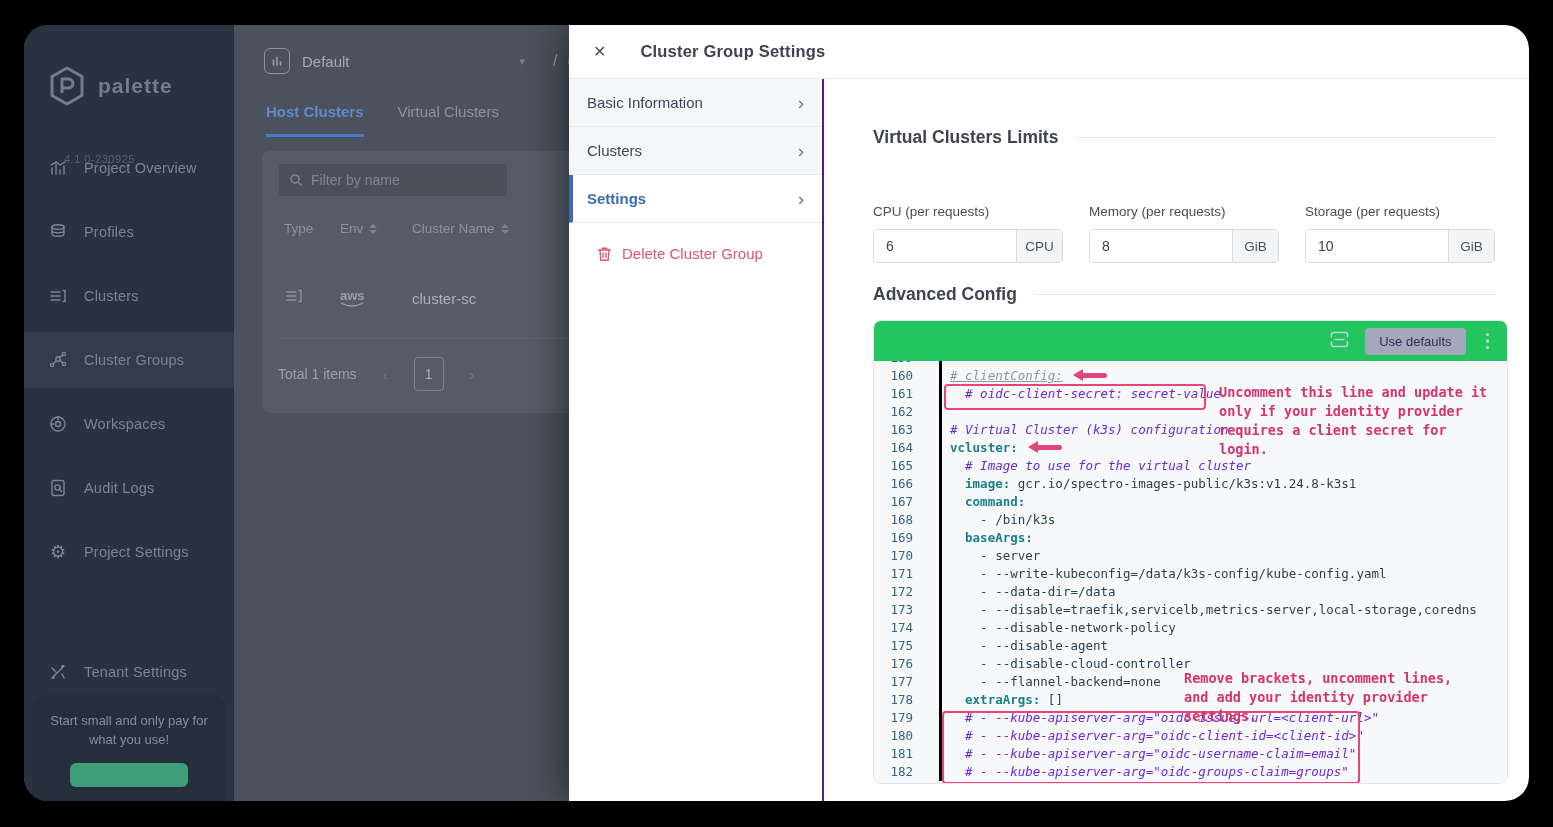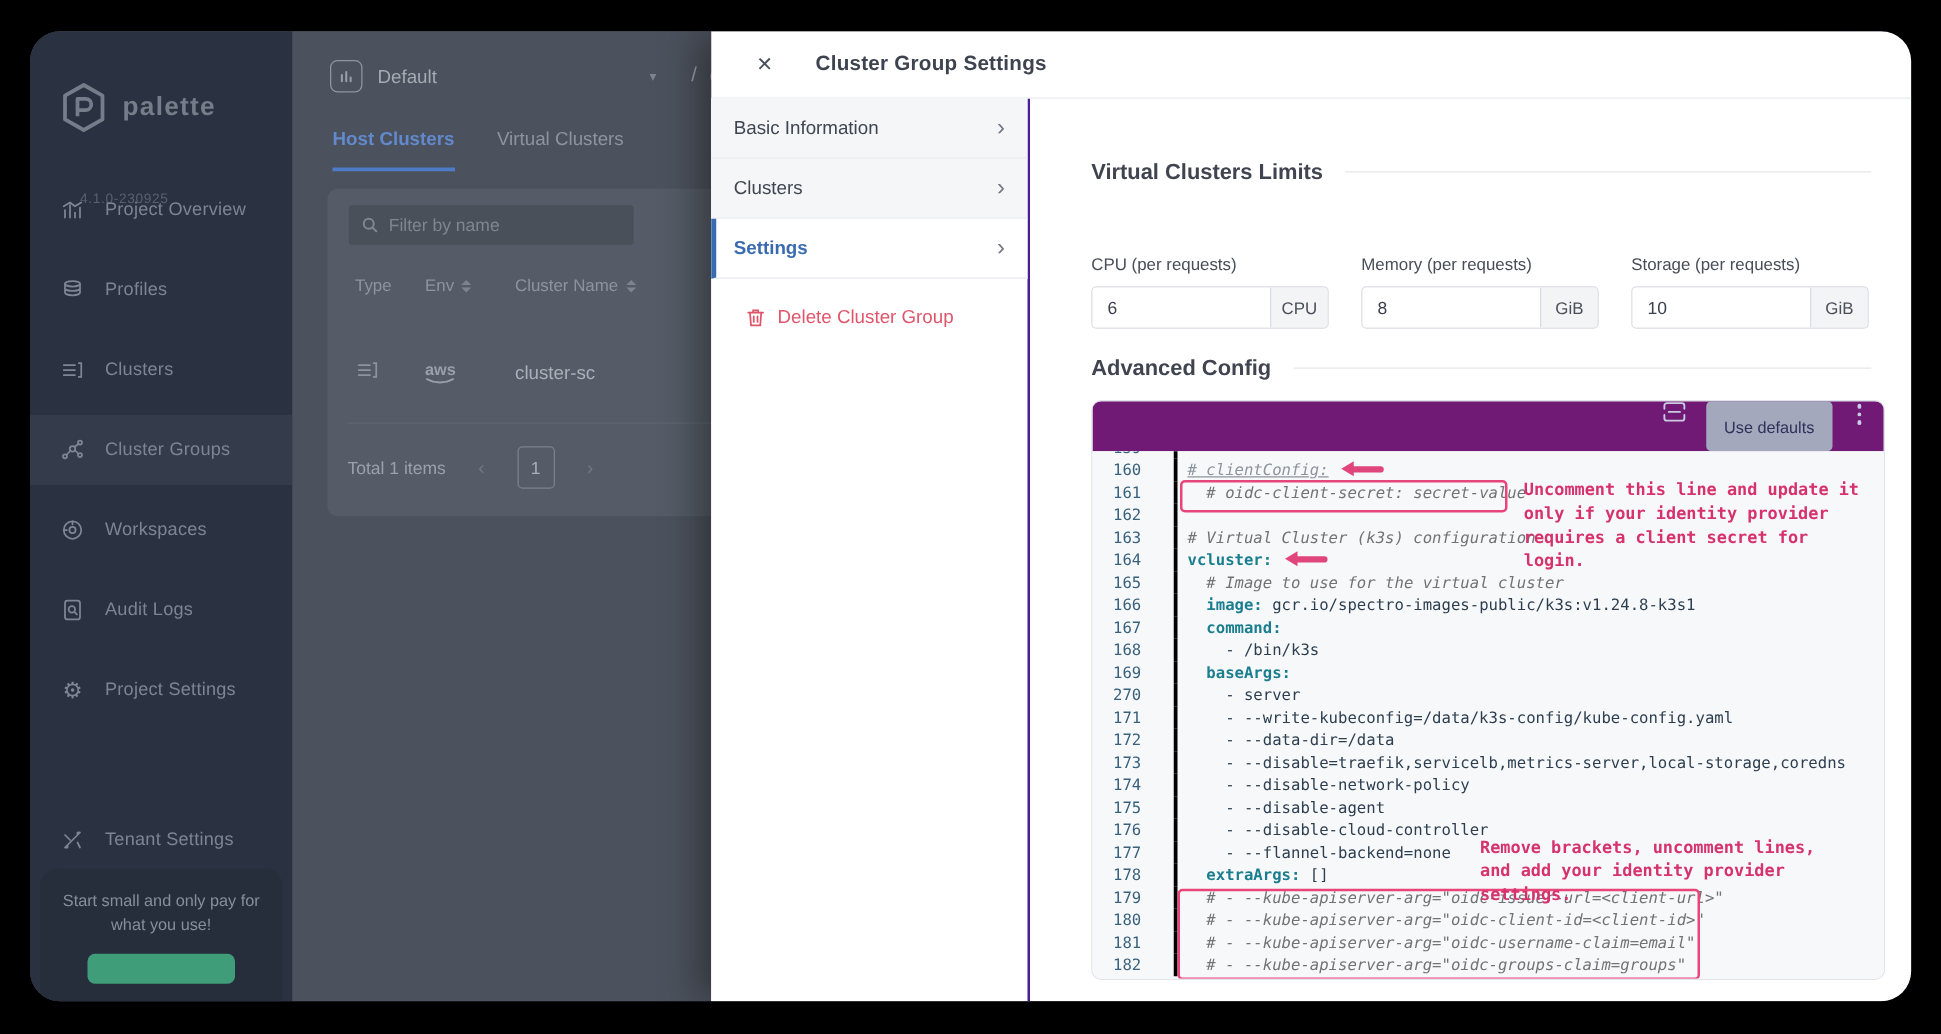--- a/index.html
+++ b/index.html
@@ -71,21 +71,21 @@
   .tbl-foot { display:flex; align-items:center; margin-top:18px; padding-bottom:10px; gap:26px; }
   .total { font-size:14px; color:#9aa1ac; }
   .pg-chev { color:#737a86; font-size:15px; cursor:pointer; }
   .pg-box { width:30px; height:34px; border:1px solid #7b828c; border-radius:4px; color:#aab0b9;
             display:flex; align-items:center; justify-content:center; font-size:14px; cursor:pointer; }
 
   
   .modal { position:absolute; left:545px; top:0; width:960px; height:776px; background:#fff;
            border-radius:0 24px 24px 0; box-shadow:-12px 0 30px rgba(0,0,0,.35); display:flex; flex-direction:column; }
   .modal-header { height:54px; flex:0 0 54px; border-bottom:1px solid #e8eaee;
-                  display:flex; align-items:center; padding:0 36px; gap:34px; }
+                  display:flex; align-items:center; padding:0 24px; gap:34px; }
   .close-icon { font-size:16px; color:#4b515c; cursor:pointer; }
   .close-icon::before { content:"\2715"; }
   .modal-title { font-size:16.5px; font-weight:bold; color:#3e4350; letter-spacing:.2px; }
   .modal-body { flex:1; display:flex; min-height:0; }
   .modal-nav { width:255px; flex:0 0 255px; border-right:2px solid #4c1d95; background:#fff; }
   .nav-item { height:48px; background:#f5f6f8; border-bottom:1px solid #e8eaee; display:flex;
               align-items:center; justify-content:space-between; padding:0 18px; cursor:pointer; }
   .nav-item .nav-label { font-size:15px; color:#3f4551; font-weight:500; }
   .nav-item .chev { color:#707784; font-size:19px; }
   .chev::before { content:"\203A"; }
@@ -105,35 +105,35 @@
   .input-wrap { display:flex; border:1px solid #d9dce2; border-radius:4px; height:34px; overflow:hidden; }
   .input-val { flex:1; border:none; outline:none; padding:0 12px; font-size:14px; color:#3c414c;
                font-family:"Liberation Sans",sans-serif; background:#fff; min-width:0; }
   .input-unit { width:46px; background:#f3f4f6; border-left:1px solid #d9dce2; display:flex;
                 align-items:center; justify-content:center; font-size:13.5px; color:#4a4f5a; }
   .advanced-head { margin-top:21px; }
 
   
   .editor { margin-top:15px; width:635px; height:464px; border:1px solid #e1e4e9; border-radius:8px;
             overflow:hidden; display:flex; flex-direction:column; }
-  .editor-bar { height:40px; flex:0 0 40px; background:#701a75; display:flex; 
+  .editor-bar { height:40px; flex:0 0 40px; background:#22c55e; display:flex; align-items:center;
                 justify-content:flex-end; gap:16px; padding:0 14px; }
   .split-icon svg { width:19px; height:17px; stroke:#c9cce0; fill:none; stroke-width:1.5; stroke-linecap:round; }
   .use-defaults-btn { background:#a4a8bc; color:#30305a; border:none; border-radius:4px;
                       font-size:13px; padding:6px 14px; font-family:"Liberation Sans",sans-serif; cursor:pointer; }
   .kebab-icon { display:flex; flex-direction:column; gap:3px; padding:2px 4px; cursor:pointer; }
   .kebab-icon i { width:3.5px; height:3.5px; border-radius:50%; background:#c9cce0; }
   .code-area { position:relative; flex:1; background:#f7f8f9; overflow:hidden;
                font-family:"DejaVu Sans Mono", monospace; font-size:12.5px; line-height:18px; }
   .code-scroll { margin-top:-12px; }
   .code-row { display:flex; height:18px; white-space:pre; }
   .ln { width:68px; flex:0 0 68px; text-align:right; padding-right:26px; color:#38617e;
         border-right:3px solid #000000; }
   .code-text { padding-left:8px; color:#2c3e50; }
-  .seg-c { color:#737373; font-style:italic; }
+  .seg-c { color:#6d28d9; font-style:italic; }
   .seg-cu { color:#8d949e; font-style:italic; text-decoration:underline; }
   .seg-k { color:#1b7e8f; font-weight:bold; }
   .seg-v { color:#2c3e50; }
   .seg-p { color:#2c3e50; }
   .pink-arrow { display:inline-block; position:relative; width:36px; height:12px; margin-left:10px; vertical-align:-1px; }
   .pink-arrow::before { content:""; position:absolute; left:0; top:0; width:0; height:0;
       border-top:6px solid transparent; border-bottom:6px solid transparent; border-right:10px solid #e0457c; }
   .pink-arrow::after { content:""; position:absolute; left:9px; top:3.5px; width:25px; height:5px;
       background:#e0457c; border-radius:0 3px 3px 0; }
   .anno-box { position:absolute; border:2px solid #e8457a; border-radius:4px; pointer-events:none; }
@@ -391,21 +391,21 @@
                 <div class="code-row"><span class="ln">160</span><span class="code-text"><span class="seg-cu"># clientConfig:</span><span class="pink-arrow"></span></span></div>
                 <div class="code-row"><span class="ln">161</span><span class="code-text"><span class="seg-p">  </span><span class="seg-c"># oidc-client-secret: secret-value</span></span></div>
                 <div class="code-row"><span class="ln">162</span><span class="code-text"></span></div>
                 <div class="code-row"><span class="ln">163</span><span class="code-text"><span class="seg-c"># Virtual Cluster (k3s) configuration</span></span></div>
                 <div class="code-row"><span class="ln">164</span><span class="code-text"><span class="seg-k">vcluster:</span><span class="pink-arrow"></span></span></div>
                 <div class="code-row"><span class="ln">165</span><span class="code-text"><span class="seg-p">  </span><span class="seg-c"># Image to use for the virtual cluster</span></span></div>
                 <div class="code-row"><span class="ln">166</span><span class="code-text"><span class="seg-p">  </span><span class="seg-k">image:</span><span class="seg-v"> gcr.io/spectro-images-public/k3s:v1.24.8-k3s1</span></span></div>
                 <div class="code-row"><span class="ln">167</span><span class="code-text"><span class="seg-p">  </span><span class="seg-k">command:</span></span></div>
                 <div class="code-row"><span class="ln">168</span><span class="code-text"><span class="seg-v">    - /bin/k3s</span></span></div>
                 <div class="code-row"><span class="ln">169</span><span class="code-text"><span class="seg-p">  </span><span class="seg-k">baseArgs:</span></span></div>
-                <div class="code-row"><span class="ln">270</span><span class="code-text"><span class="seg-v">    - server</span></span></div>
+                <div class="code-row"><span class="ln">170</span><span class="code-text"><span class="seg-v">    - server</span></span></div>
                 <div class="code-row"><span class="ln">171</span><span class="code-text"><span class="seg-v">    - --write-kubeconfig=/data/k3s-config/kube-config.yaml</span></span></div>
                 <div class="code-row"><span class="ln">172</span><span class="code-text"><span class="seg-v">    - --data-dir=/data</span></span></div>
                 <div class="code-row"><span class="ln">173</span><span class="code-text"><span class="seg-v">    - --disable=traefik,servicelb,metrics-server,local-storage,coredns</span></span></div>
                 <div class="code-row"><span class="ln">174</span><span class="code-text"><span class="seg-v">    - --disable-network-policy</span></span></div>
                 <div class="code-row"><span class="ln">175</span><span class="code-text"><span class="seg-v">    - --disable-agent</span></span></div>
                 <div class="code-row"><span class="ln">176</span><span class="code-text"><span class="seg-v">    - --disable-cloud-controller</span></span></div>
                 <div class="code-row"><span class="ln">177</span><span class="code-text"><span class="seg-v">    - --flannel-backend=none</span></span></div>
                 <div class="code-row"><span class="ln">178</span><span class="code-text"><span class="seg-p">  </span><span class="seg-k">extraArgs:</span><span class="seg-v"> []</span></span></div>
                 <div class="code-row"><span class="ln">179</span><span class="code-text"><span class="seg-p">  </span><span class="seg-c"># - --kube-apiserver-arg="oidc-issuer-url=&lt;client-url&gt;"</span></span></div>
                 <div class="code-row"><span class="ln">180</span><span class="code-text"><span class="seg-p">  </span><span class="seg-c"># - --kube-apiserver-arg="oidc-client-id=&lt;client-id&gt;"</span></span></div>

